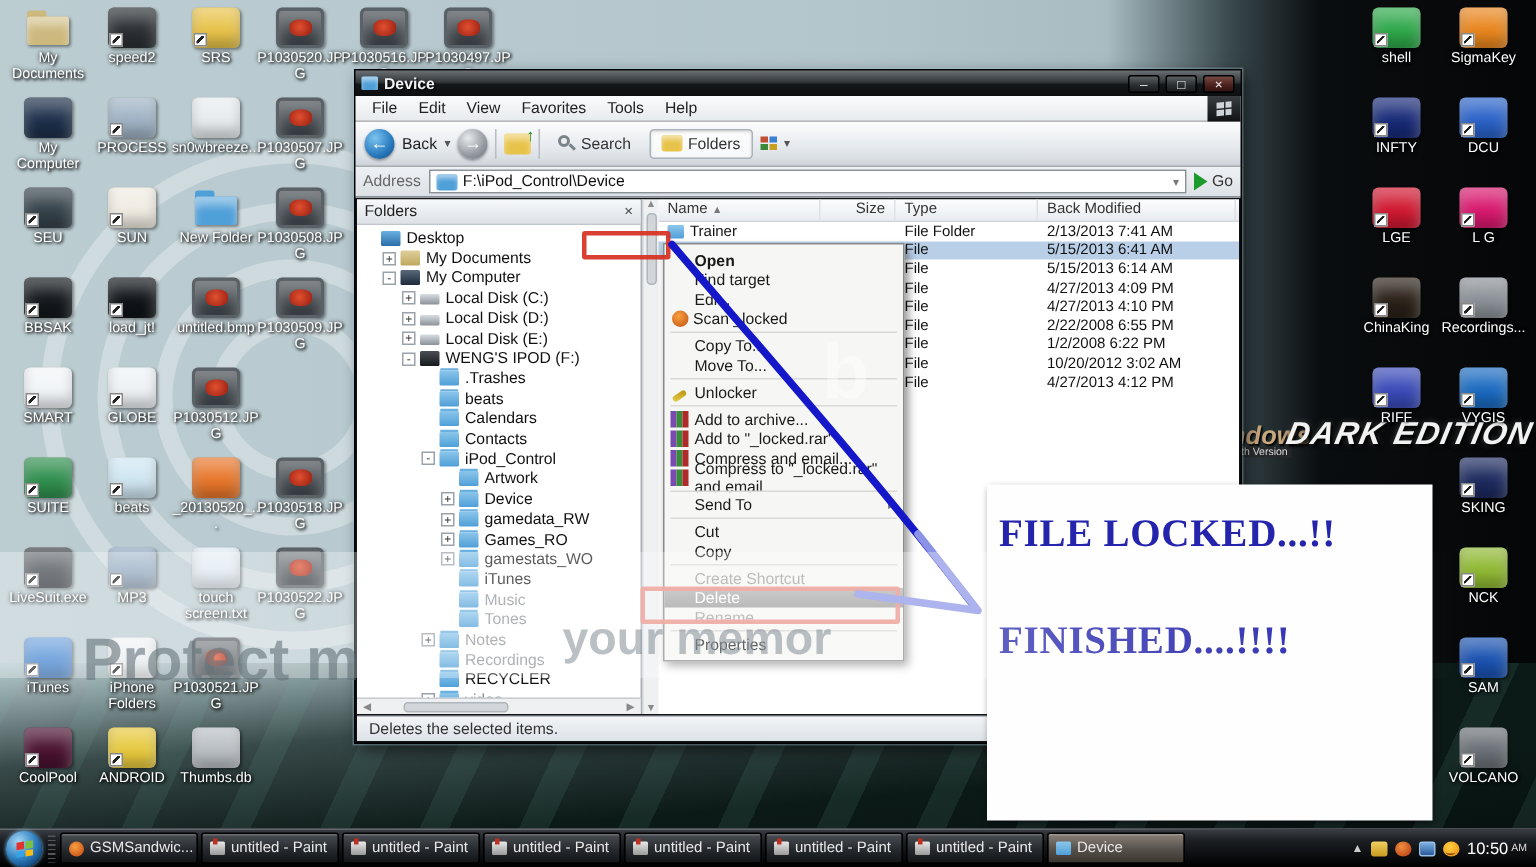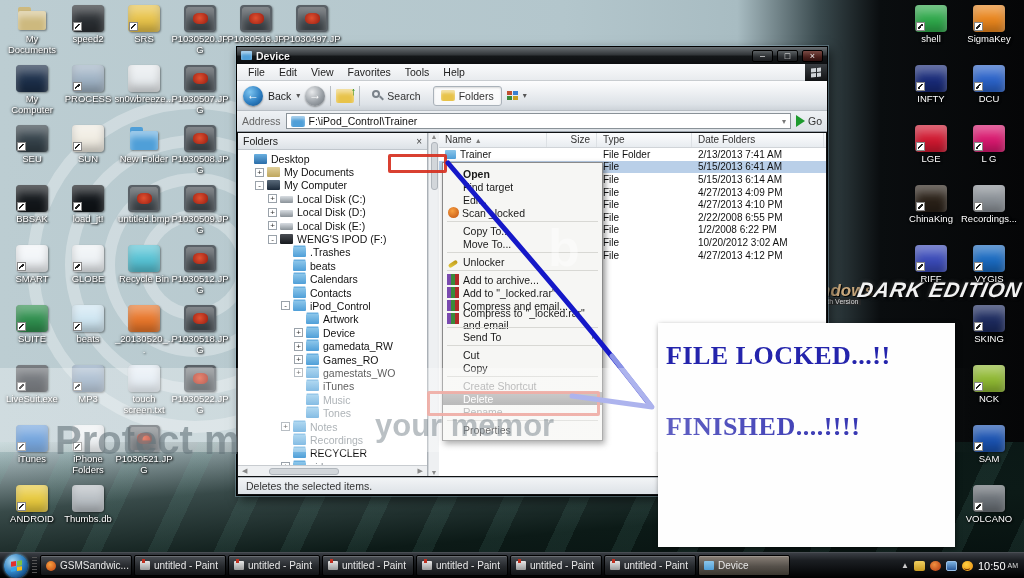--- a/index.html
+++ b/index.html
@@ -324,24 +324,20 @@
           </div>
           <div class="lb">SMART</div>
         </div>
         <div class="di">
           <div class="ic app" style="background: rgb(238, 242, 245);">
             <span class="ab"></span>
           </div>
           <div class="lb">GLOBE</div>
         </div>
         <div class="di">
-          <div class="ic app" style="background: rgb(87, 194, 212);"></div>
-          <div class="lb">Recycle Bin</div>
-        </div>
-        <div class="di">
           <div class="ic photo">
             <div class="blob"></div>
           </div>
           <div class="lb">P1030512.JPG</div>
         </div>
       </div>
       <div class="icon-row">
         <div class="di">
           <div class="ic app" style="background: rgb(47, 143, 78);">
             <span class="ab"></span>
@@ -403,20 +399,26 @@
           <div class="lb">iPhone Folders</div>
         </div>
         <div class="di">
           <div class="ic photo">
             <div class="blob"></div>
           </div>
           <div class="lb">P1030521.JPG</div>
         </div>
       </div>
       <div class="icon-row">
+        <div class="di">
+          <div class="ic app" style="background: rgb(74, 18, 48);">
+            <span class="ab"></span>
+          </div>
+          <div class="lb">CoolPool</div>
+        </div>
         <div class="di">
           <div class="ic app" style="background: rgb(231, 201, 62);">
             <span class="ab"></span>
           </div>
           <div class="lb">ANDROID</div>
         </div>
         <div class="di">
           <div class="ic app" style="background: rgb(185, 191, 196);"></div>
           <div class="lb">Thumbs.db</div>
         </div>
@@ -578,21 +580,21 @@
           <b style="background:#3a7fd0"></b>
           <b style="background:#3a8a3a"></b>
           <b style="background:#c8a020"></b>
       </span>
       <span class="tb-caret">▾</span>
     </div>
     <div id="addrbar">
       <span>Address</span>
       <span id="addr-input">
         <span class="mini-folder"></span>
-        <span>F:\iPod_Control\Trainer</span>
+        <span>F:\iPod_Control\Device</span>
         <span class="caret">▾</span>
       </span>
       <span id="go">
         <span class="garr"></span>
         <span>Go</span>
       </span>
     </div>
     <div id="content">
       <div id="folders-pane">
         <div id="folders-head">
@@ -730,21 +732,21 @@
       <div id="vscroll">
         <span>▲</span>
         <span class="vthumb"></span>
         <span style="margin-top:auto">▼</span>
       </div>
       <div id="filelist">
         <div id="cols">
             <span class="col c0">Name<span class="sort">▲</span></span>
             <span class="col c1">Size</span>
             <span class="col c2">Type</span>
-            <span class="col c3">Date Folders</span>
+            <span class="col c3">Back Modified</span>
           </div>
         <div id="rows">
             <div class="frow">
               <span class="fc name">
                 <span class="fico fold"></span>
                 <span class="fnm">Trainer</span>
               </span>
               <span class="fc size"></span>
               <span class="fc type">File Folder</span>
               <span class="fc date">2/13/2013 7:41 AM</span>

